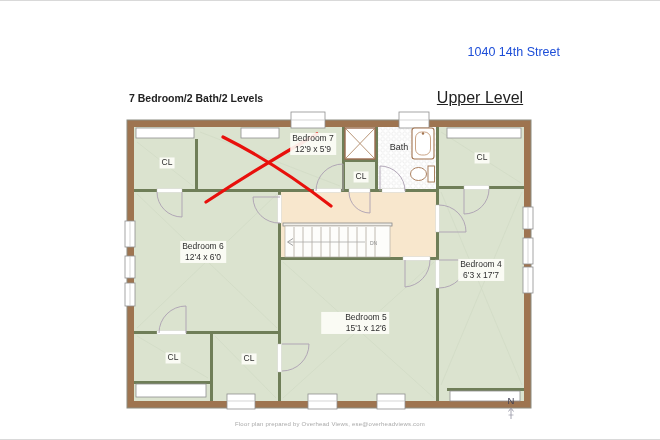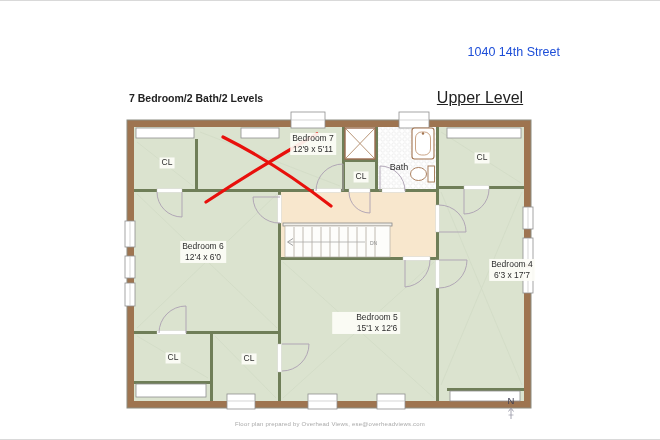--- a/index.html
+++ b/index.html
@@ -197,34 +197,34 @@
 
       <g stroke="#e8100c" stroke-width="3.2" stroke-linecap="round" fill="none">
         <path d="M96,17 Q150,44 204,86"></path>
         <path d="M190,14 Q134,46 79,82"></path>
       </g>
     </svg>
 
     <div class="room-label" style="left:40px;top:43px;">CL</div>
     <div class="room-label" style="left:142px;top:24px;margin-left:44px;">
       <div>Bedroom 7</div>
-      <div>12'9 x 5'11</div>
+      <div>12'9 x 5'9</div>
     </div>
     <div class="room-label" style="left:234px;top:57px;">CL</div>
-    <div class="room-label bath-label" style="left:272px;top:28px;margin-top:20px;">Bath</div>
+    <div class="room-label bath-label" style="left:272px;top:28px;">Bath</div>
     <div class="room-label" style="left:355px;top:38px;">CL</div>
-    <div class="room-label" style="left:354px;top:150px;margin-left:31px;">
+    <div class="room-label" style="left:354px;top:150px;">
       <div>Bedroom 4</div>
       <div>6'3 x 17'7</div>
     </div>
     <div class="room-label" style="left:76px;top:132px;text-align:center;">
       <div>Bedroom 6</div>
       <div>12'4 x 6'0</div>
     </div>
-    <div class="room-label" style="left:239px;top:203px;padding-left:24px;">
+    <div class="room-label" style="left:228px;top:203px;padding-left:24px;">
       <div>Bedroom 5</div>
       <div>15'1 x 12'6</div>
     </div>
     <div class="room-label" style="left:46px;top:238px;">CL</div>
     <div class="room-label" style="left:122px;top:239px;">CL</div>
   </div>
 
   <div class="compass">
     <div class="n">N</div>
     <svg width="10" height="14" viewBox="0 0 10 14">

